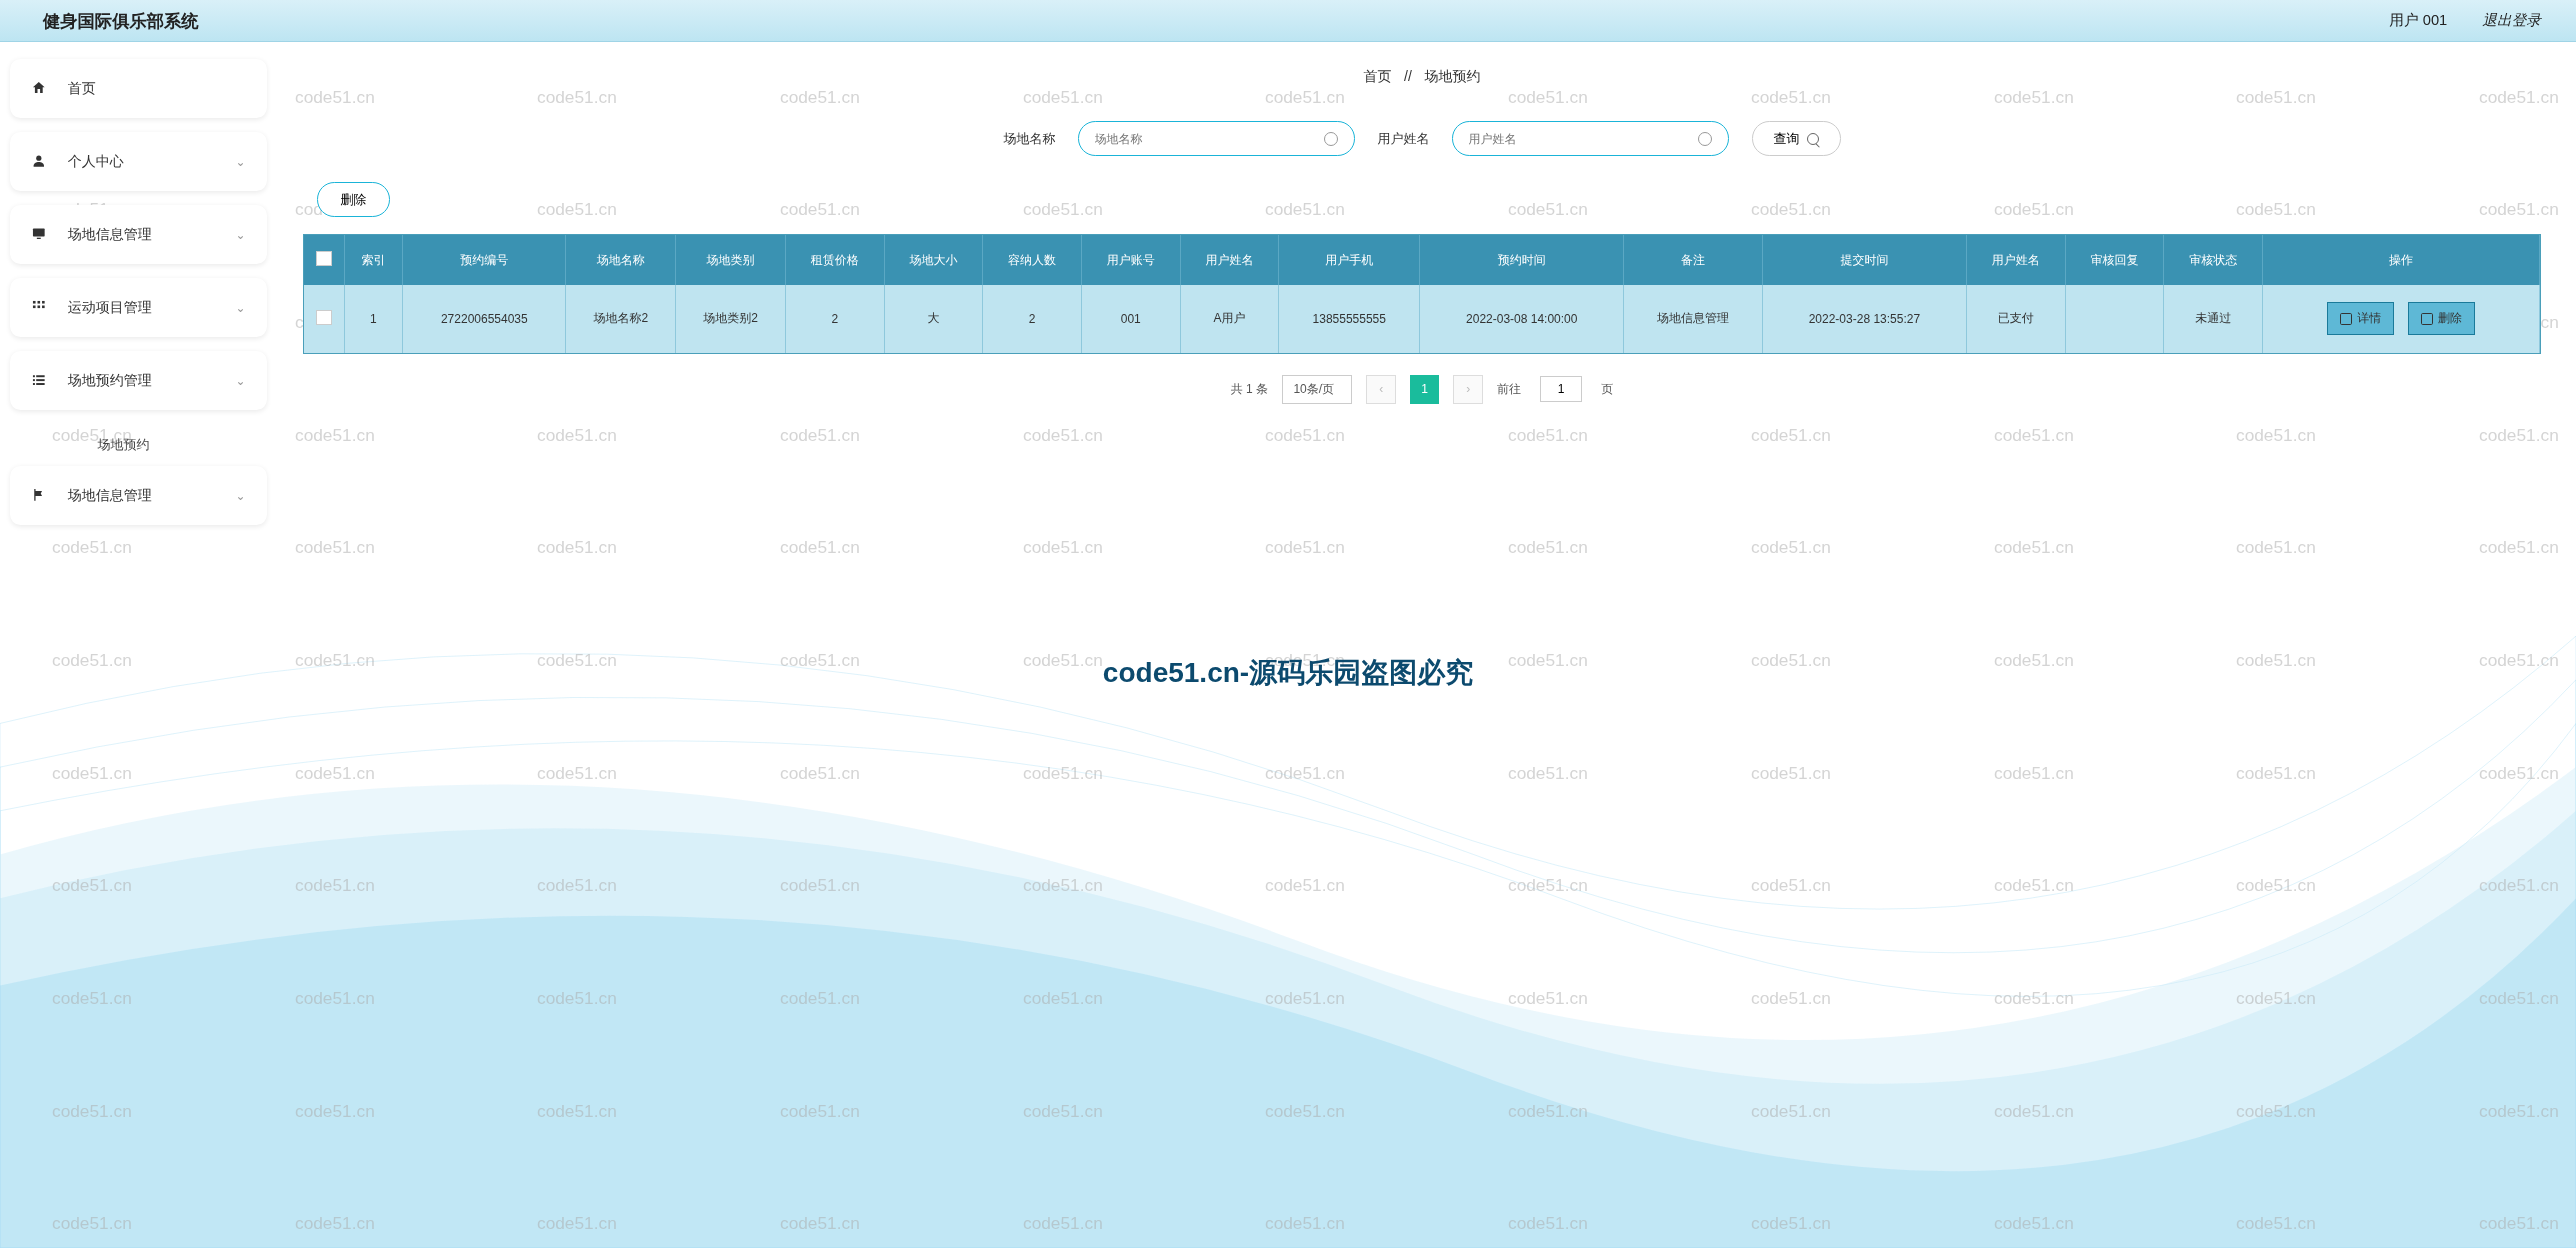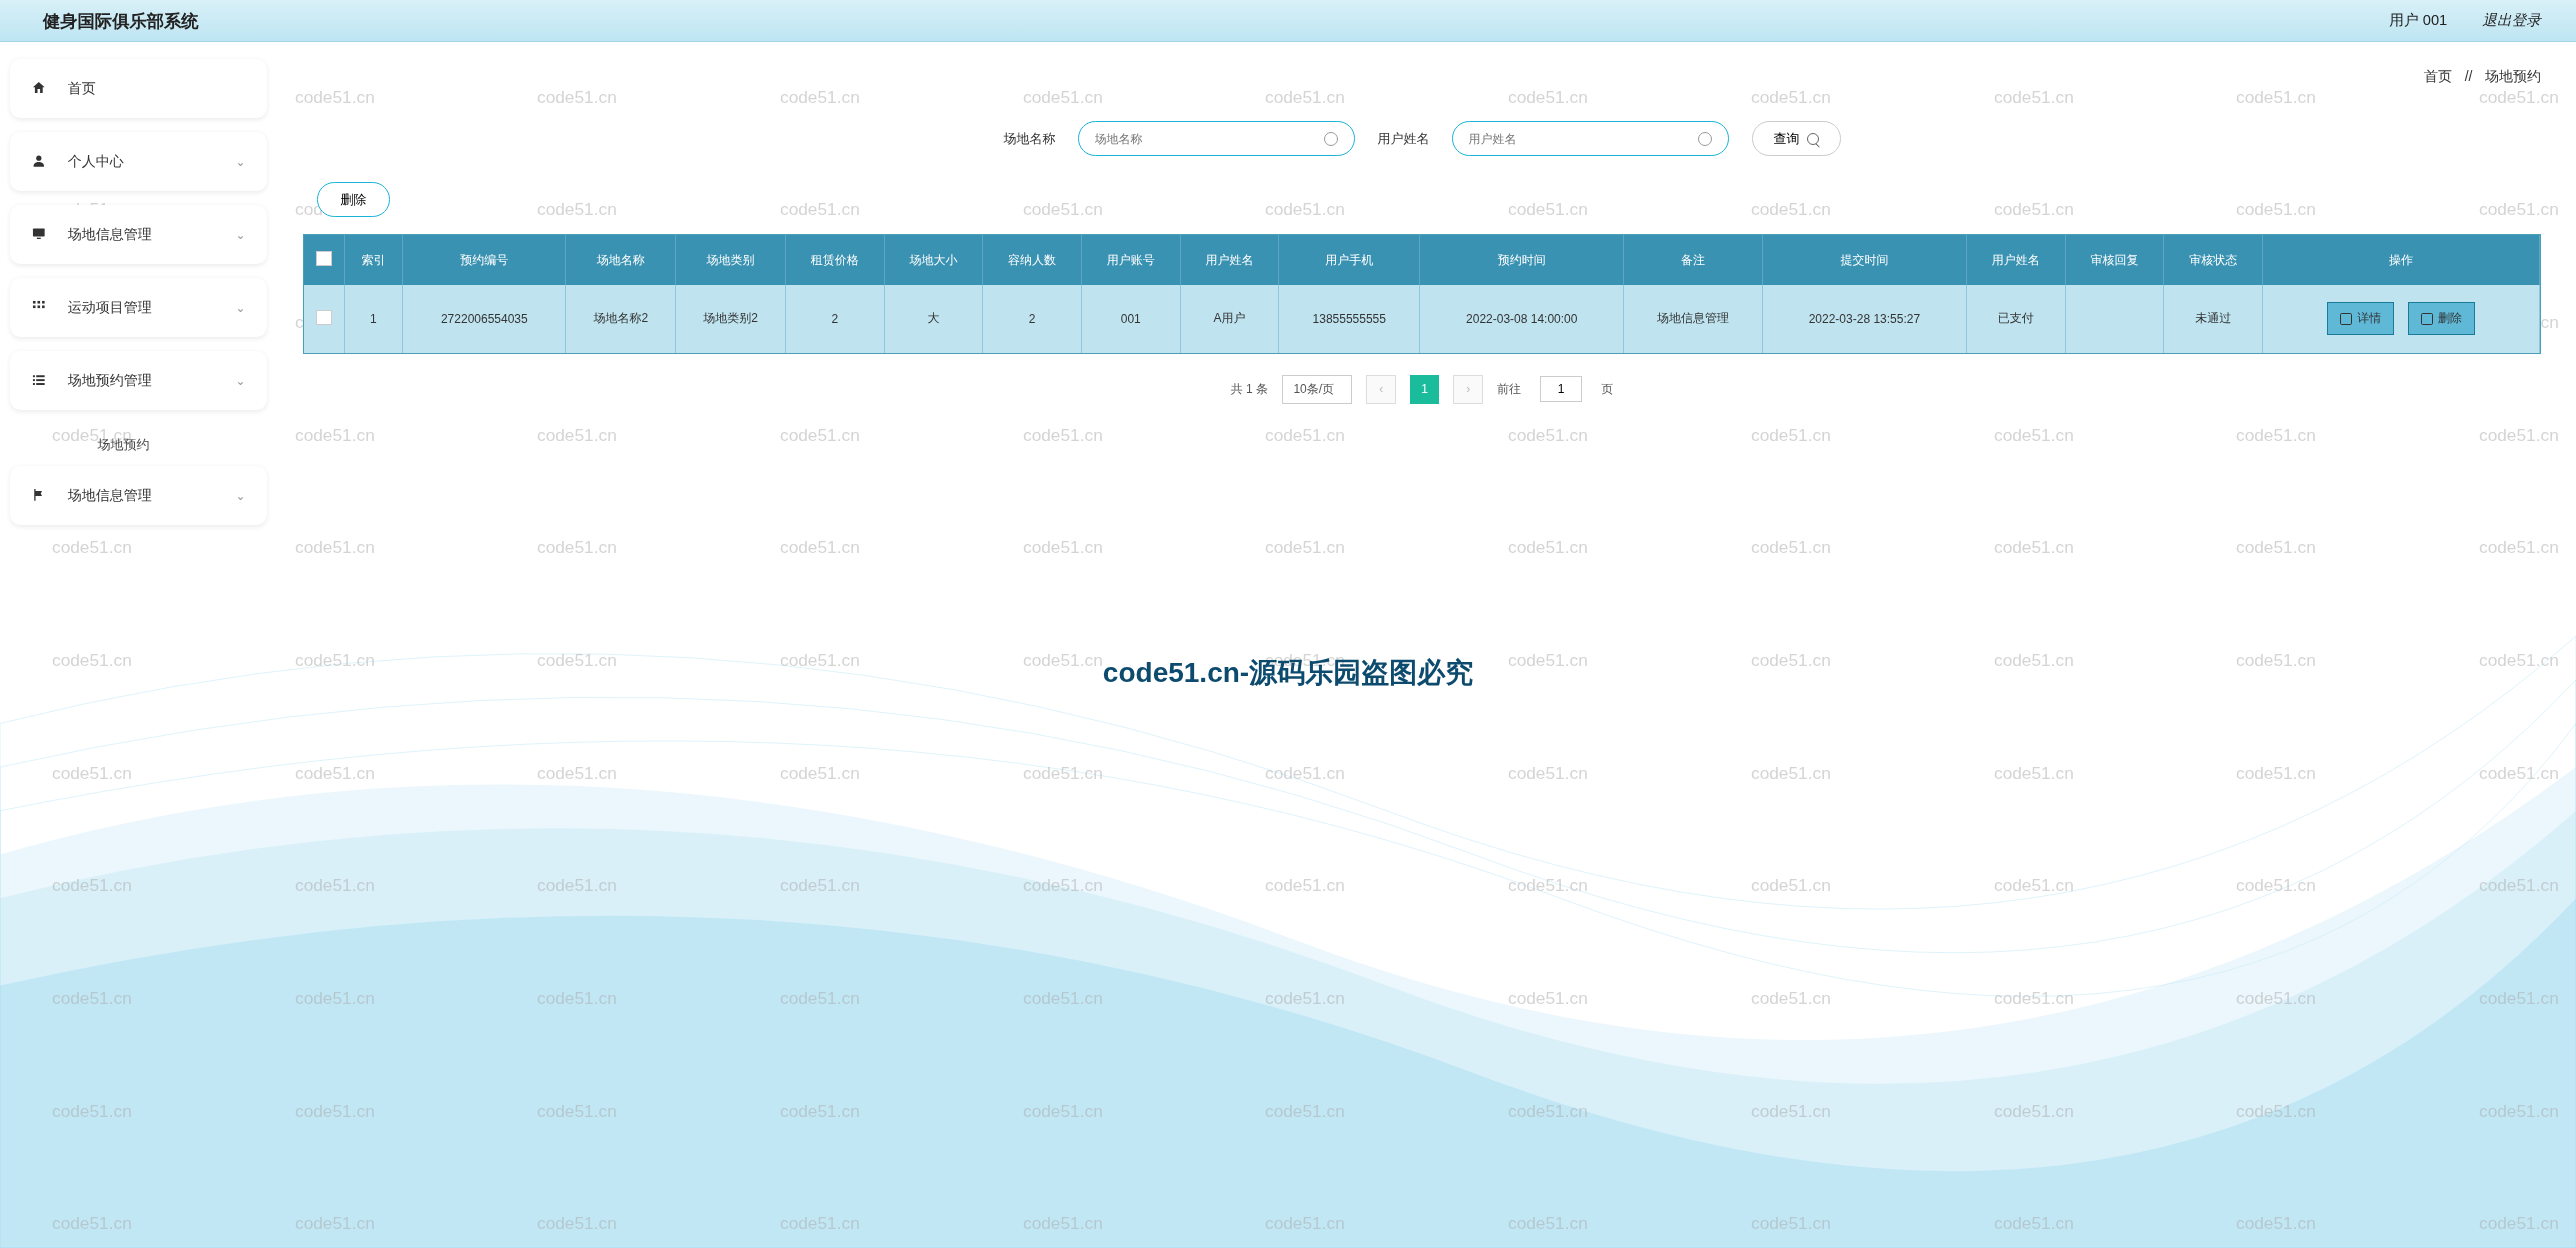--- a/index.html
+++ b/index.html
@@ -64,21 +64,21 @@
 .sidebar-item .icon { width: 19px; margin-right: 17.3px; color: #333; }
 .sidebar-item .label { font-size: 14px; flex: 1; }
 .sidebar-item .chevron { color: #999; font-size: 12px; }
 .sidebar-subitem {
   padding: 12px 0 12px 87px;
   font-size: 13px;
   color: #444;
   cursor: pointer;
 }
 .content { flex: 1; padding: 26px 35px 0 26px; }
-.breadcrumb { text-align: right; font-size: 14px; color: #333; margin-bottom: 35px; }
+.breadcrumb { text-align: center; font-size: 14px; color: #333; margin-bottom: 35px; }
 .breadcrumb .sep { margin: 0 8.7px; color: #333; }
 .search-row { display: flex; justify-content: center; align-items: center; gap: 22.5px; margin-bottom: 26px; }
 .search-label { font-size: 13px; }
 .search-input-wrap {
   position: relative;
   width: 277px;
   height: 35px;
   border: 1.7px solid #1ab4d8;
   border-radius: 17.3px;
   display: flex;

